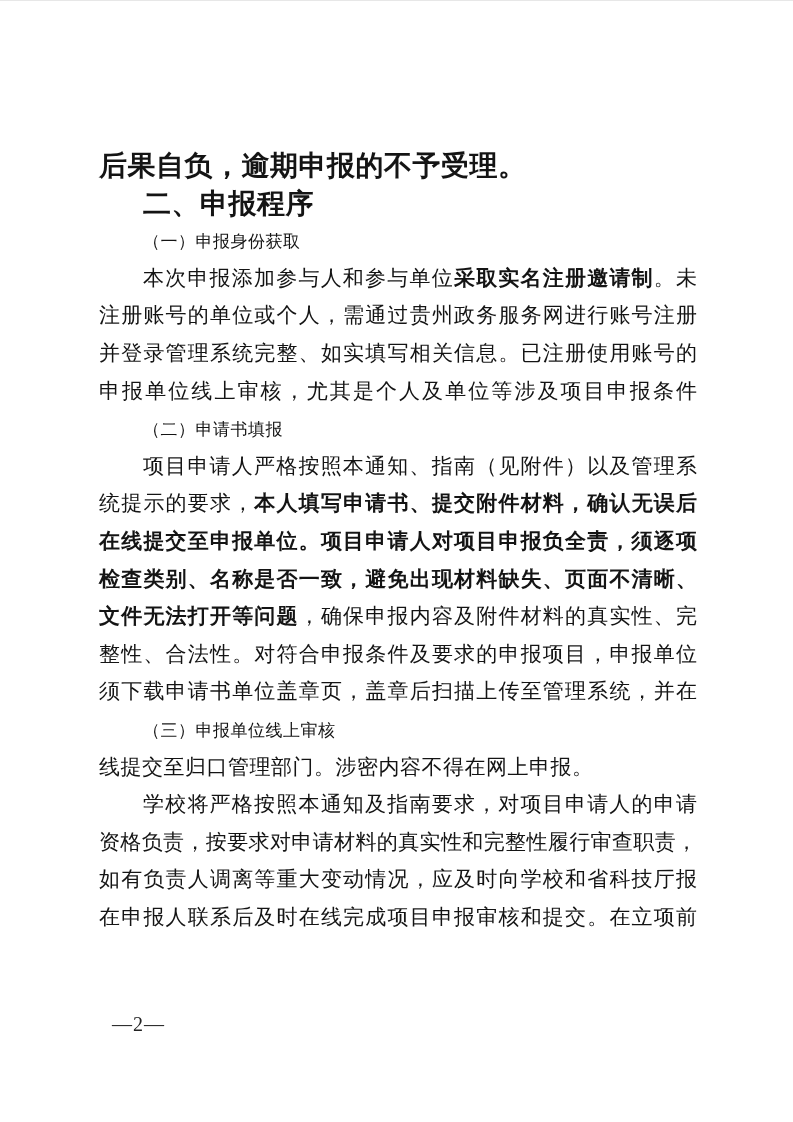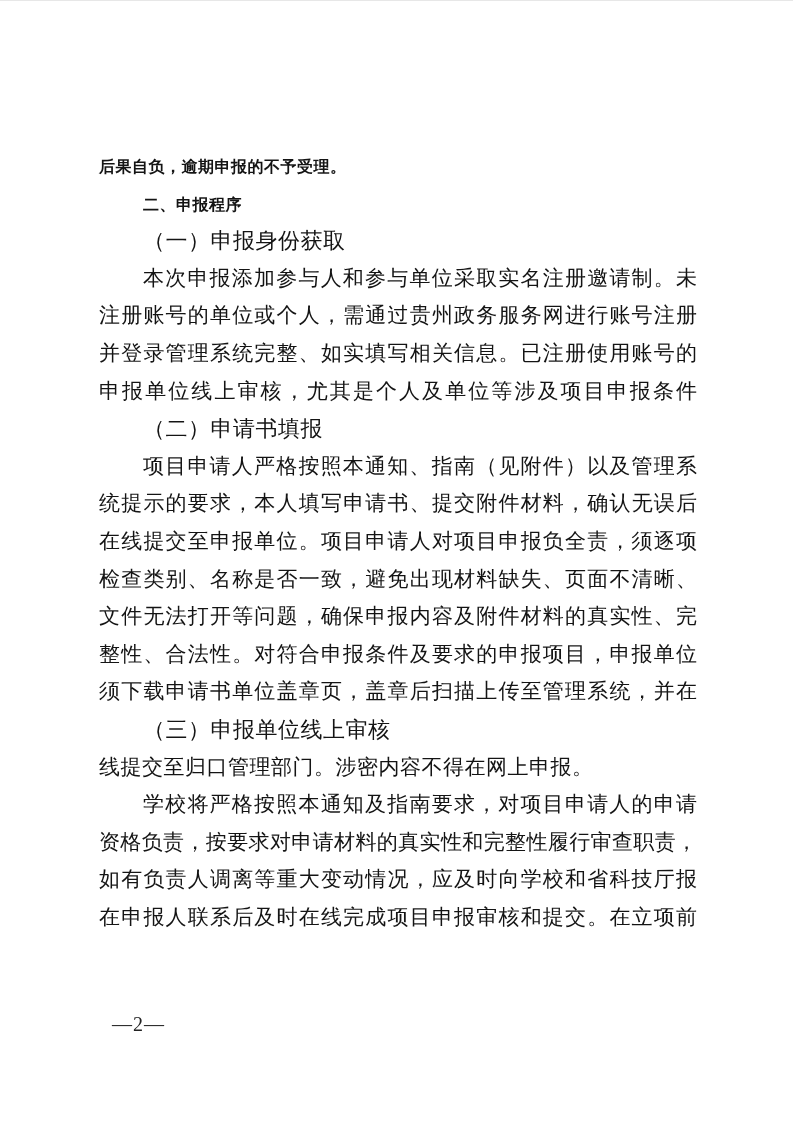--- a/index.html
+++ b/index.html
@@ -37,28 +37,28 @@
   }
   .line.justify {
     white-space: normal;
     text-align: justify;
     text-align-last: justify;
     text-justify: inter-character;
     letter-spacing: 0;
   }
   .line.indent { text-indent: 44px; }
   .run { display: inline; }
-  .run.bold { font-weight: 400; }
+  .run.bold { font-weight: 700; }
   .run.hei {
     font-family: "Liberation Sans", sans-serif;
     font-weight: 700;
-    font-size: 16px;
+    font-size: 28px;
   }
   .run.kai {
-    font-size: 22px;
+    font-size: 17px;
   }
   .page-footer {
     position: absolute;
     left: 112px;
     top: 1010px;
     font-size: 20px;
     line-height: 28px;
     color: #222222;
     letter-spacing: 1px;
   }

